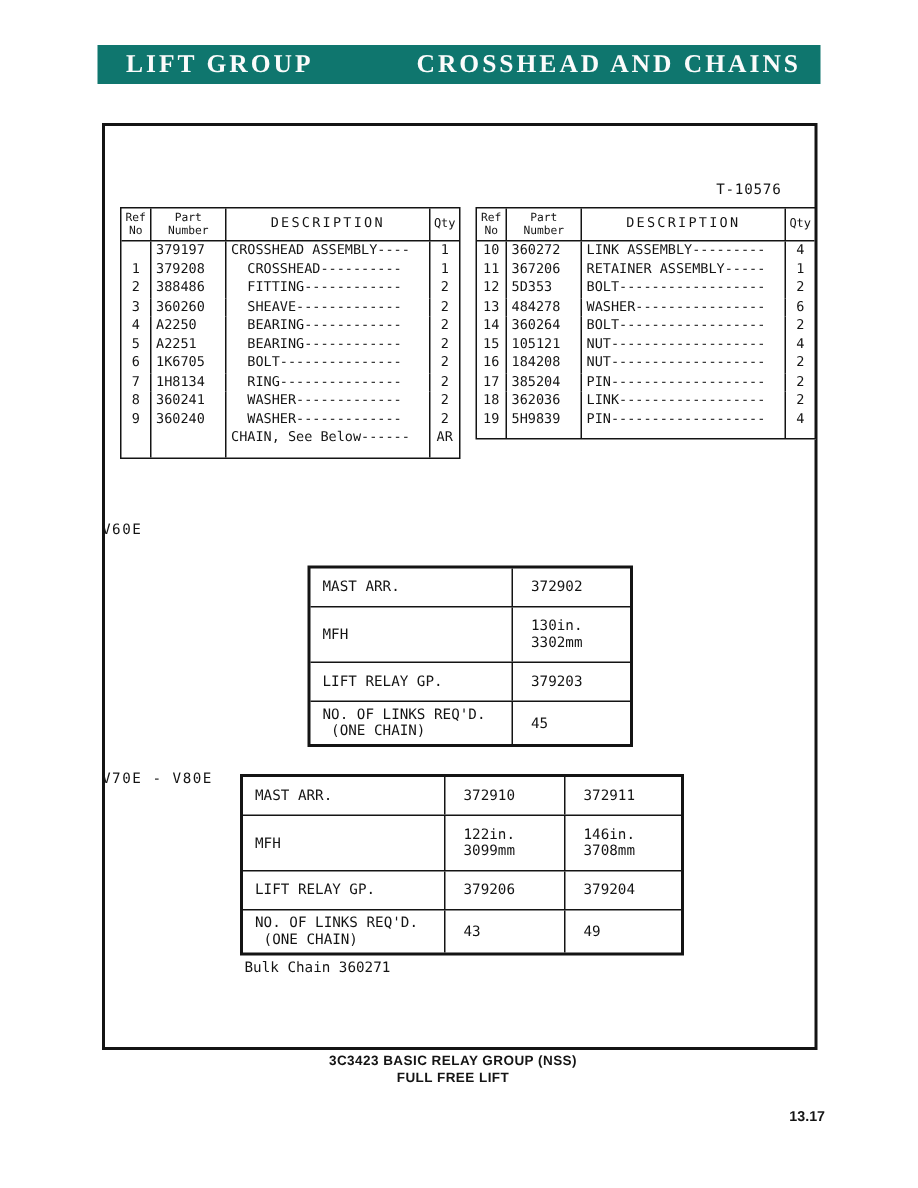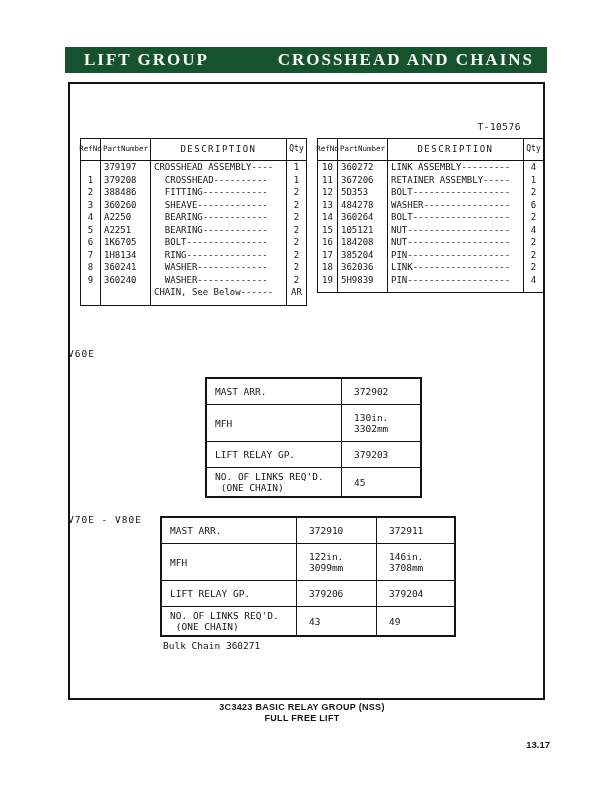--- a/index.html
+++ b/index.html
@@ -1,38 +1,38 @@
 <!DOCTYPE html>
 <html><head>
 <meta charset="utf-8">
 <style>
   * { box-sizing: border-box; }
   html, body { margin: 0; padding: 0; background: #e9e9e9; }
   .page { position: relative; width: 612px; height: 792px; background: #ffffff;
           font-family: "DejaVu Sans Mono", monospace; color: #141414; margin: 0 auto; overflow: hidden; }
 
-  .titlebar { position: absolute; left: 65px; top: 47px; width: 482px; height: 26px;
-              background: #14532d; color: #fbfbfb; display: flex; align-items: center;
+  .titlebar { position: absolute; left: 65px; top: 30px; width: 482px; height: 26px;
+              background: #0f766e; color: #fbfbfb; display: flex; align-items: center;
               justify-content: space-between; padding: 0 13px 0 19px;
               font-family: "Liberation Serif", serif; font-weight: 700; font-size: 17px;
               letter-spacing: 2px; white-space: nowrap; }
 
   .content-box { position: absolute; left: 68px; top: 82px; width: 477px; height: 618px;
                  border: 2px solid #141414; }
 
   .ref-code { position: absolute; left: 421px; top: 121px; width: 100px; text-align: right;
               font-size: 9.5px; letter-spacing: 0.5px; }
 
   .ptable { position: absolute; top: 138px; width: 227px; border: 1px solid #141414;
             font-size: 9px; line-height: 12.5px; background: #fff; }
   .pt-left { left: 80px; }
   .pt-right { left: 317px; }
   .phead { display: grid; grid-template-columns: 20px 50px 1fr 19px; height: 22px;
            border-bottom: 1px solid #141414; }
-  .phead > div { border-right: 1px solid #141414; display: flex; flex-direction: row;
+  .phead > div { border-right: 1px solid #141414; display: flex; flex-direction: column;
                  align-items: center; justify-content: center; font-size: 7.5px;
                  line-height: 8.5px; text-align: center; }
   .phead > div:last-child { border-right: none; }
   .phead .h-desc { font-size: 9px; letter-spacing: 1.5px; }
   .phead .h-qty { font-size: 8px; }
   .prow { display: grid; grid-template-columns: 20px 50px 1fr 19px; }
   .prow > div { border-right: 1px solid #141414; }
   .prow > div:last-child { border-right: none; }
   .pbody .prow:last-of-type > div { padding-bottom: 6px; }
   .c-ref { text-align: center; }

